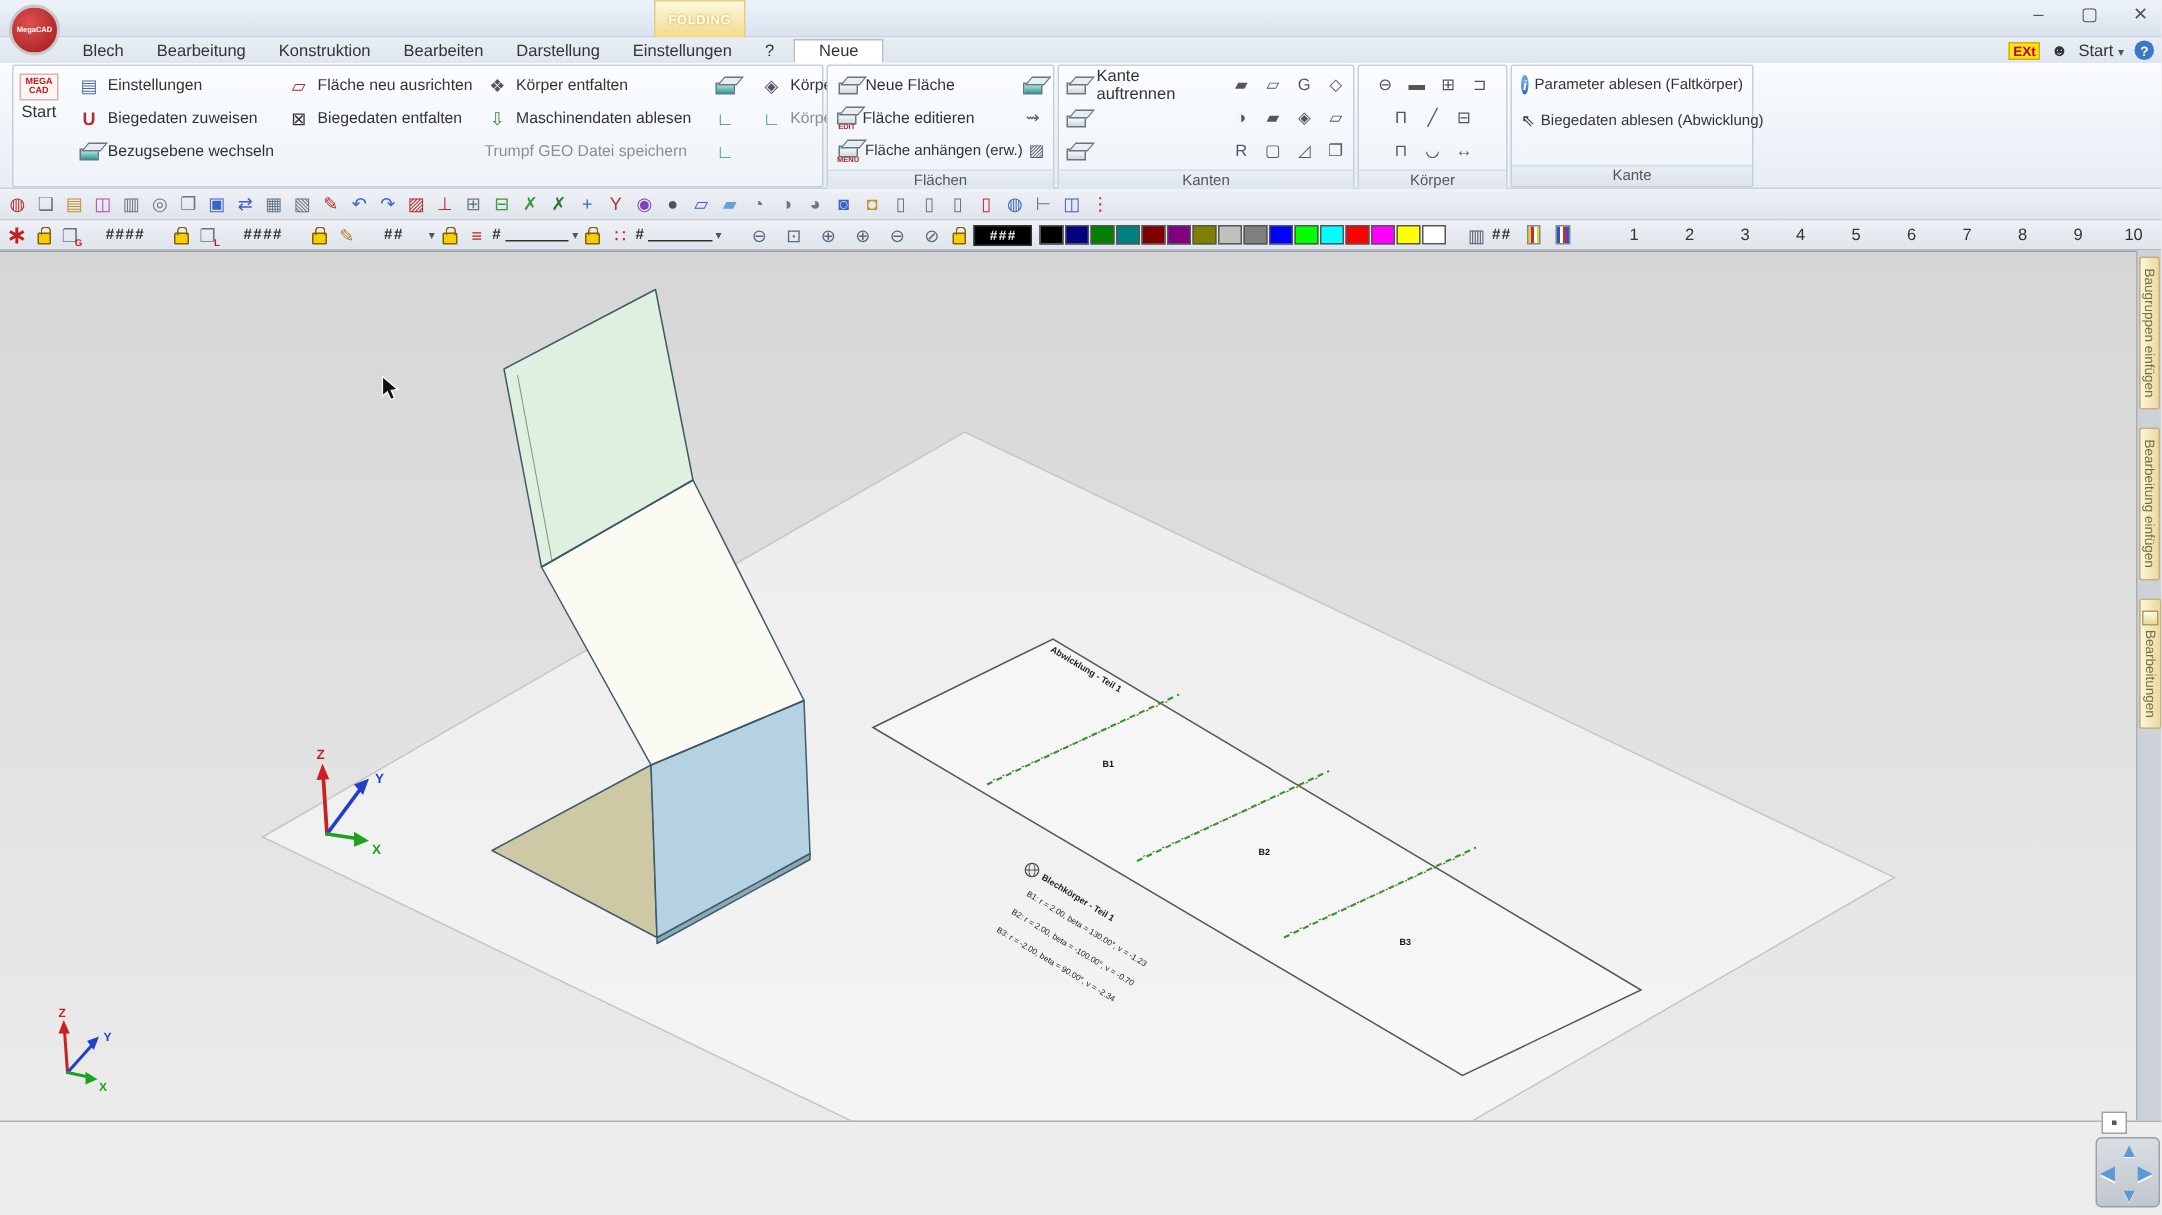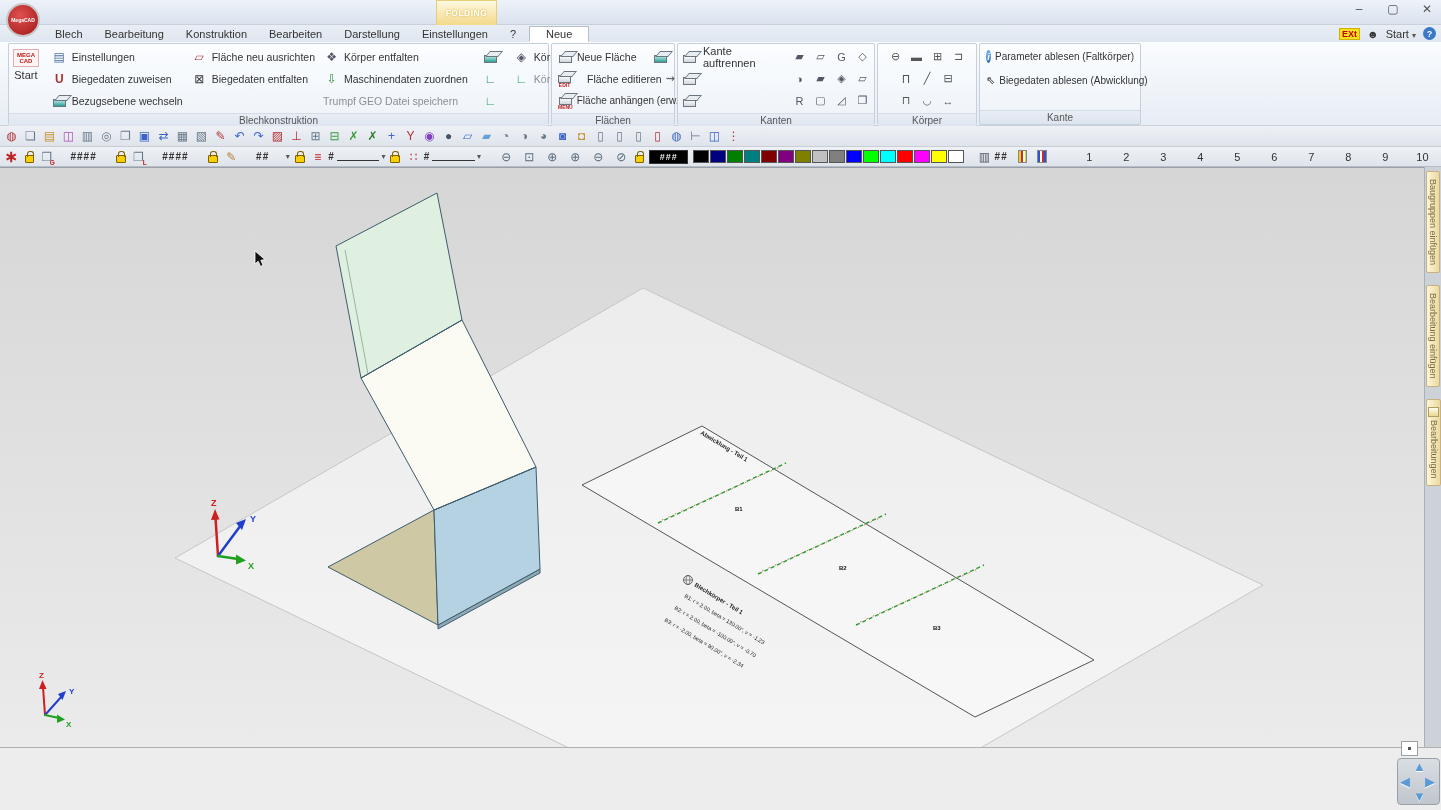--- a/index.html
+++ b/index.html
@@ -182,21 +182,21 @@
             <span>Biegedaten entfalten</span>
           </div>
       </div>
       <div class="rcol">
         <div class="rbtn">
             <span class="gicon" style="color:#556">❖</span>
             <span>Körper entfalten</span>
           </div>
         <div class="rbtn">
             <span class="gicon" style="color:#3a8a3a">⇩</span>
-            <span>Maschinendaten zuordnen</span>
+            <span>Maschinendaten ablesen</span>
           </div>
         <div class="rbtn dis">
             <span>Trumpf GEO Datei speichern</span>
           </div>
       </div>
       <div class="rsep"></div>
       <div class="rcol" style="align-items:center">
         <div class="rbtn">
             <span class="gicon">
               <i class="cub teal"></i>
@@ -214,38 +214,37 @@
         <div class="rbtn">
             <span class="gicon" style="color:#556">◈</span>
             <span>Körperanalyse</span>
           </div>
         <div class="rbtn dis">
             <span class="gicon" style="color:#2aa05a;font-weight:bold">∟</span>
             <span>Körper konvertieren</span>
           </div>
       </div>
     </div>
-    <div class="rlabel">Blechkonstruktion</div>
-  </div>
-
-  <div class="rgroup" style="width:124px">
+  </div>
+
+  <div class="rgroup" style="width:152px">
     <div class="rcontent" style="flex-direction:column;gap:1px">
       <div class="rbtn" style="justify-content:space-between">
         <span style="display:flex;align-items:center;gap:4px">
             <span class="gicon sm">
               <i class="cub"></i>
             </span>
             <span>Neue Fläche</span>
           </span>
         <span class="gicon sm">
             <i class="cub teal"></i>
           </span>
       </div>
       <div class="rbtn" style="justify-content:space-between">
-        <span style="display:flex;align-items:center;gap:16px">
+        <span style="display:flex;align-items:center;gap:4px">
             <span class="tagged">
               <i class="cub"></i>
               <span class="rtag">EDIT</span>
             </span>
             <span>Fläche editieren</span>
           </span>
         <span class="gicon sm" style="color:#556">⇝</span>
       </div>
       <div class="rbtn" style="justify-content:space-between;font-size:10px">
         <span style="display:flex;align-items:center;gap:4px">

